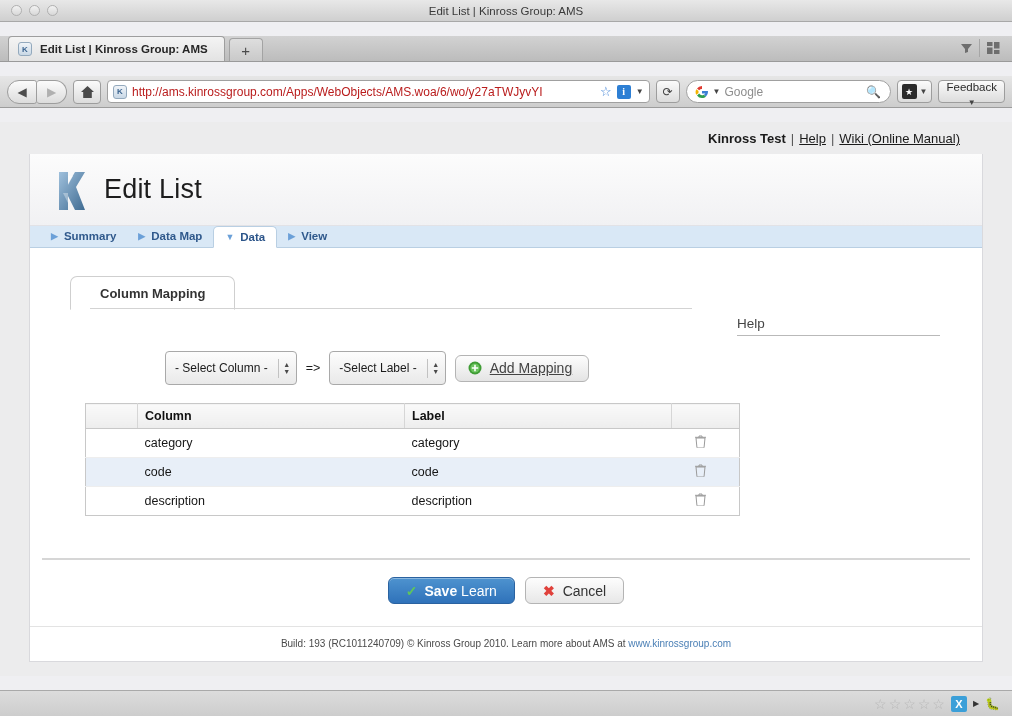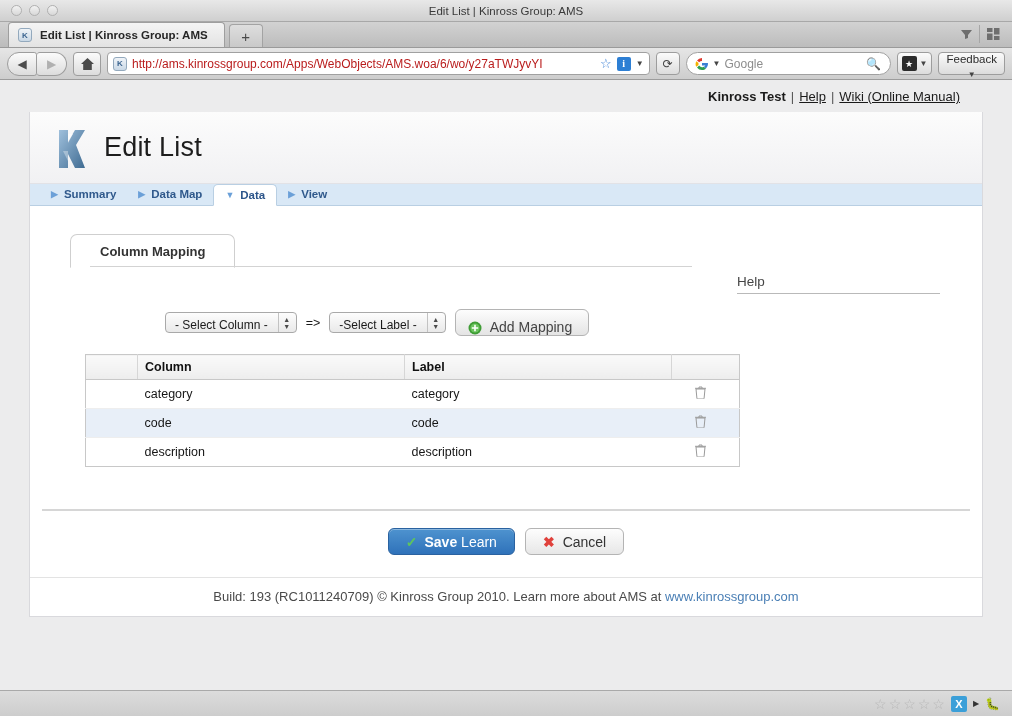--- a/index.html
+++ b/index.html
@@ -3,21 +3,21 @@
 <meta charset="utf-8">
 <style>
   * { box-sizing: border-box; }
   html, body { margin:0; padding:0; }
   body {
     width:1012px; height:716px;
     font-family:"Liberation Sans", sans-serif;
     background:#2b2230;
     overflow:hidden;
   }
-  .window { position:absolute; inset:0; display:flex; flex-direction:column; background:#efeff2; }
+  .window { position:absolute; inset:0; display:flex; flex-direction:column; background:#efeff2;gap:14px; }
 
   
   .titlebar{
     height:22px; flex:0 0 22px; position:relative;
     background:linear-gradient(#e8e8e8,#cfcfcf);
     border-bottom:1px solid #a8a8a8;
     display:flex; align-items:center;
   }
   .traffic{ display:flex; gap:7px; margin-left:11px; }
   .traffic i{
@@ -144,38 +144,38 @@
   }
   .itab-line{ position:absolute; left:20px; right:0; bottom:0; height:1px; background:#d3d3d3; }
   .inner-tabs-wrap{ position:relative; margin-right:290px; }
 
   .help-block{ position:absolute; right:42px; top:40px; width:203px; }
   .help-title{ font-size:13.5px; color:#454545; padding-bottom:4px; }
   .help-rule{ height:1px; background:#b9b9b9; }
 
   .maprow{ display:flex; align-items:center; gap:9px; margin:42px 0 0 135px; }
   .select{
-    height:21px; display:inline-flex; align-items:flex-end;
+    height:34px; display:inline-flex; align-items:center;
     background:linear-gradient(#fdfdfd,#e9e9e9);
     border:1px solid #a9a9a9; border-radius:4px;
     font-size:12px; color:#1a1a1a; padding:0 0 0 9px;
   }
   .select span.lbl{ padding-right:10px; }
   .select .stepper{
     width:17px; height:19px; margin:0 1px 0 0;
     border-left:1px solid #c2c2c2;
     display:flex; flex-direction:column; align-items:center; justify-content:center;
     color:#4a4a4a; font-size:7px; line-height:7px;
   }
   .arrowtxt{ font-size:12.5px; color:#1a1a1a; }
   .btn-add{
-    height:27px; display:inline-flex; align-items:flex-end; gap:8px; padding:0 16px 0 12px;
+    height:27px; display:inline-flex; align-items:center; gap:8px; padding:0 16px 0 12px;
     background:linear-gradient(#fdfdfd,#e4e4e4);
     border:1px solid #b4b4b4; border-radius:6px;
-    font-size:14px; color:#444;
+    font-size:14px; color:#444;text-decoration:underline;
   }
   .plus-ico{ width:14px;height:14px; }
 
   table.map{
     margin:18px 0 0 55px; width:655px; border-collapse:collapse;
     border:1px solid #c8c8c8; background:#fff;
   }
   table.map th{
     background:linear-gradient(#fafafa,#ededed);
     border-bottom:1px solid #c8c8c8; border-right:1px solid #d6d6d6;
@@ -206,21 +206,21 @@
   .btn-cancel{
     height:27px; display:inline-flex; align-items:center; gap:8px; padding:0 17px;
     background:linear-gradient(#fdfdfd,#e7e7e7); border:1px solid #b4b4b4;
     border-radius:6px; color:#333; font-size:14px;
   }
   .check{ color:#5ec45e; font-size:14px; font-weight:bold; }
   .xmark{ color:#e0413b; font-size:14px; font-weight:bold; }
 
   .footer{
     border-top:1px solid #e3e3e3;
-    text-align:center; font-size:13px; color:#4a4a4a;
+    text-align:center; font-size:10px; color:#4a4a4a;
     padding:11px 0 12px 0; background:#fff;
   }
   .footer a{ color:#4a7fb5; text-decoration:none; }
 
   
   .statusbar{
     height:26px; flex:0 0 26px;
     background:linear-gradient(#dcdcdc,#cdcdcd);
     border-top:1px solid #a9a9a9;
     display:flex; align-items:center; justify-content:flex-end; gap:6px; padding-right:12px;

